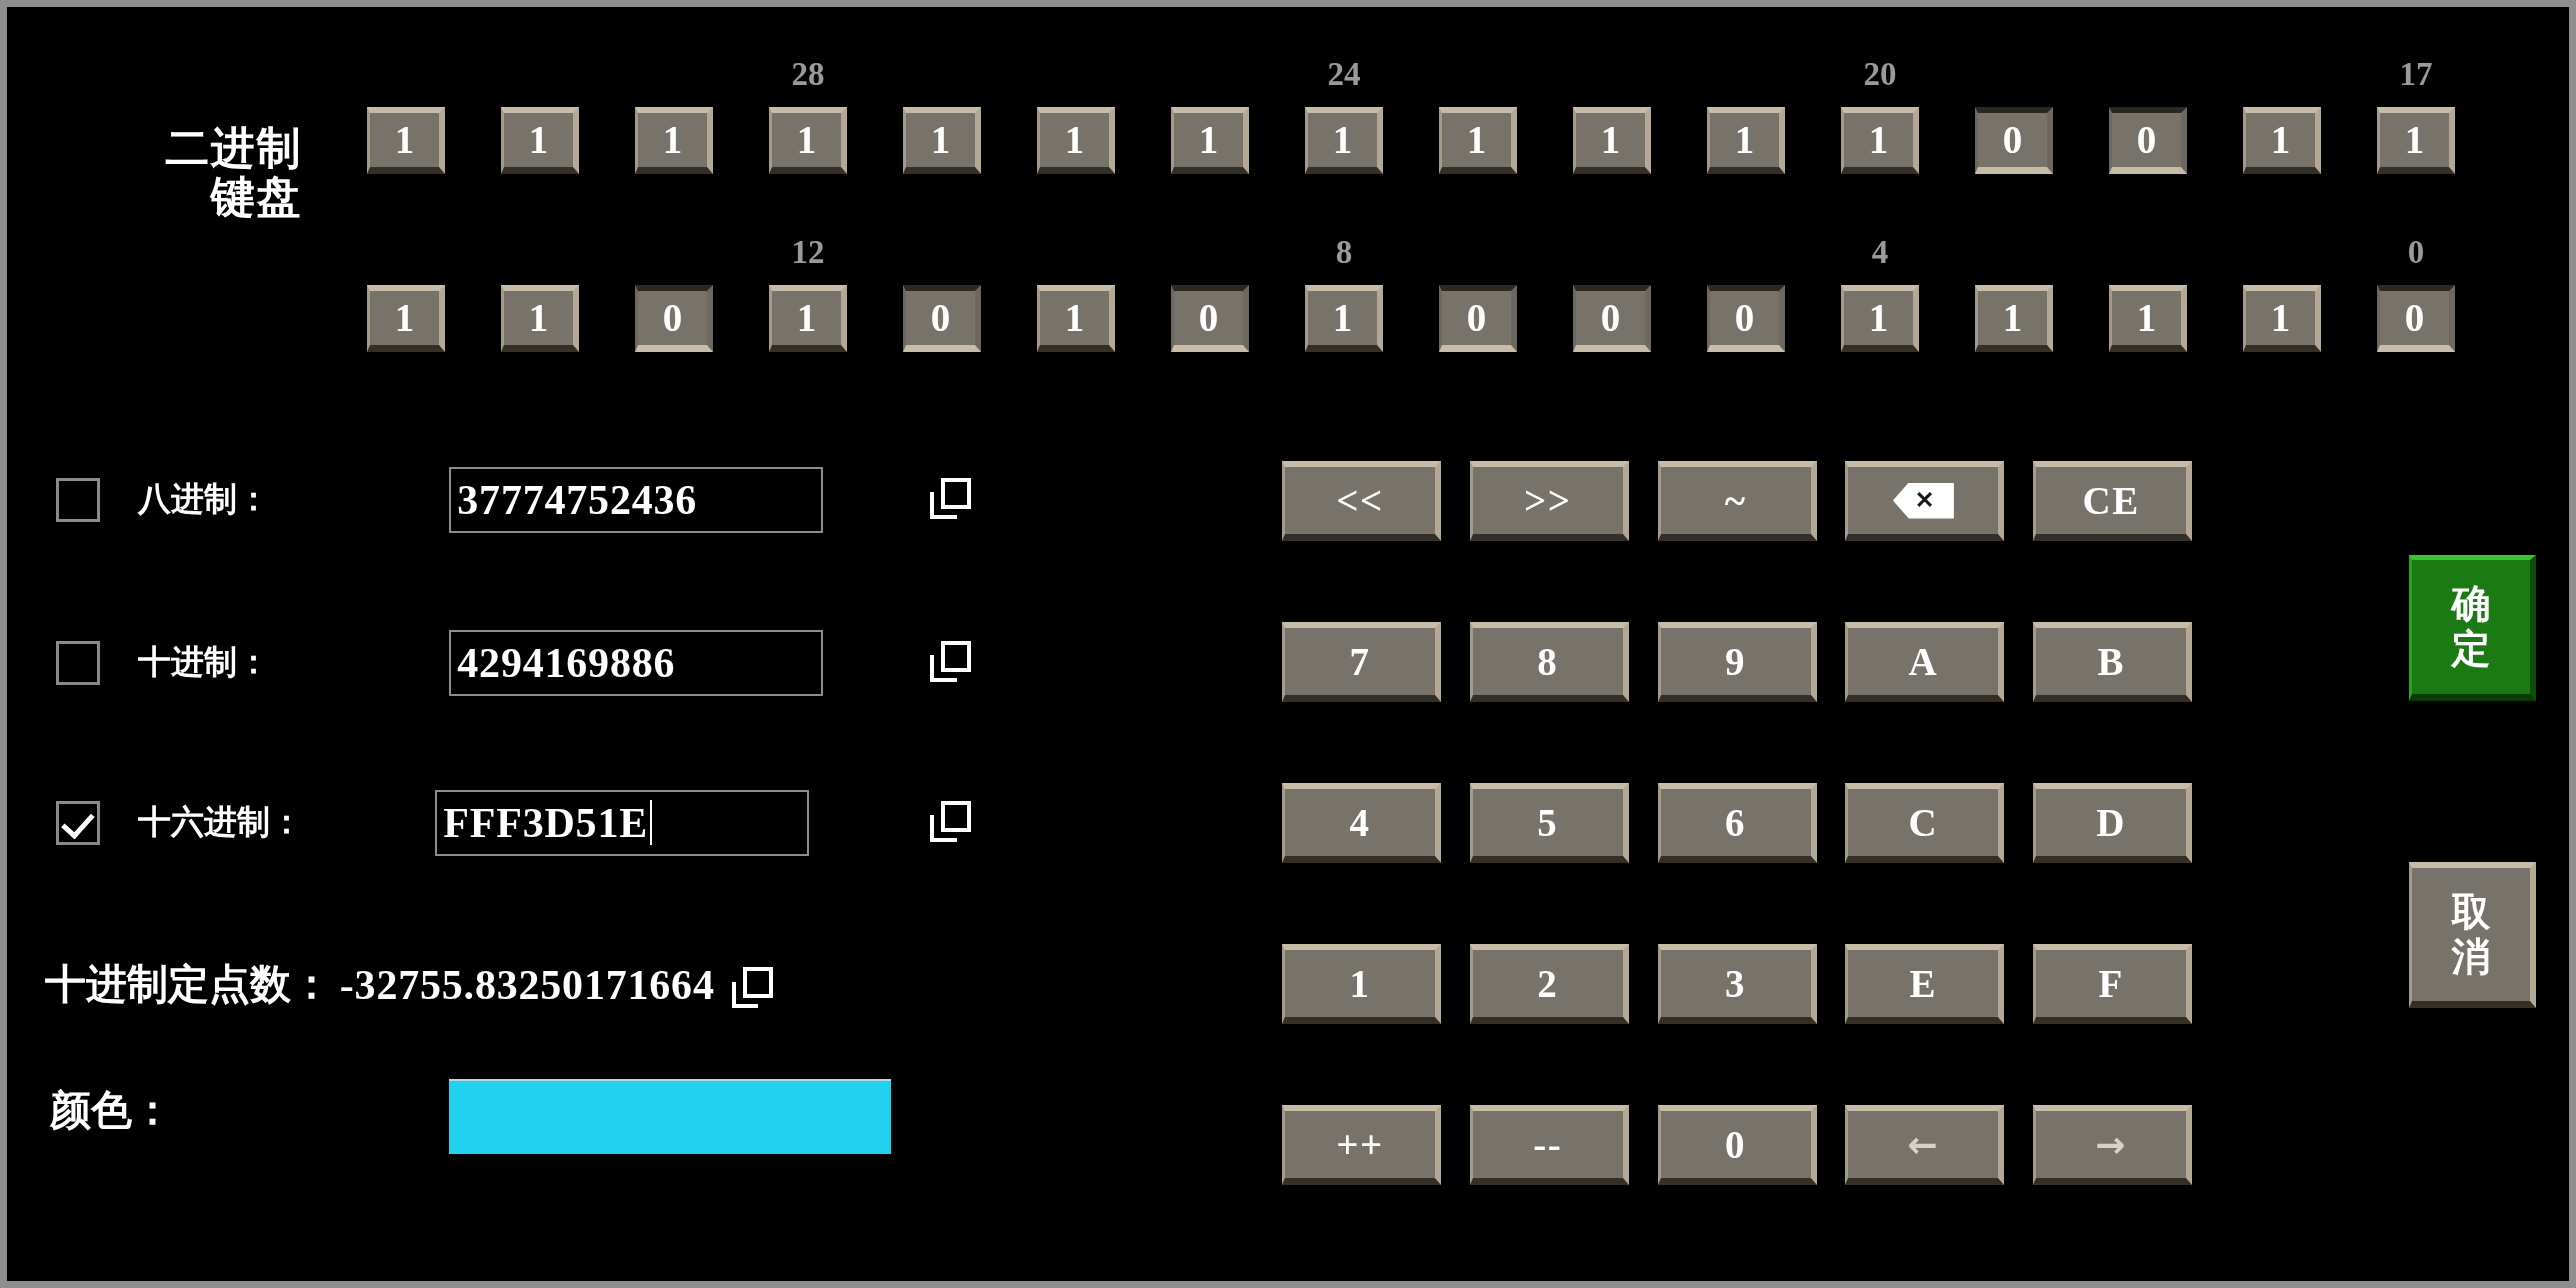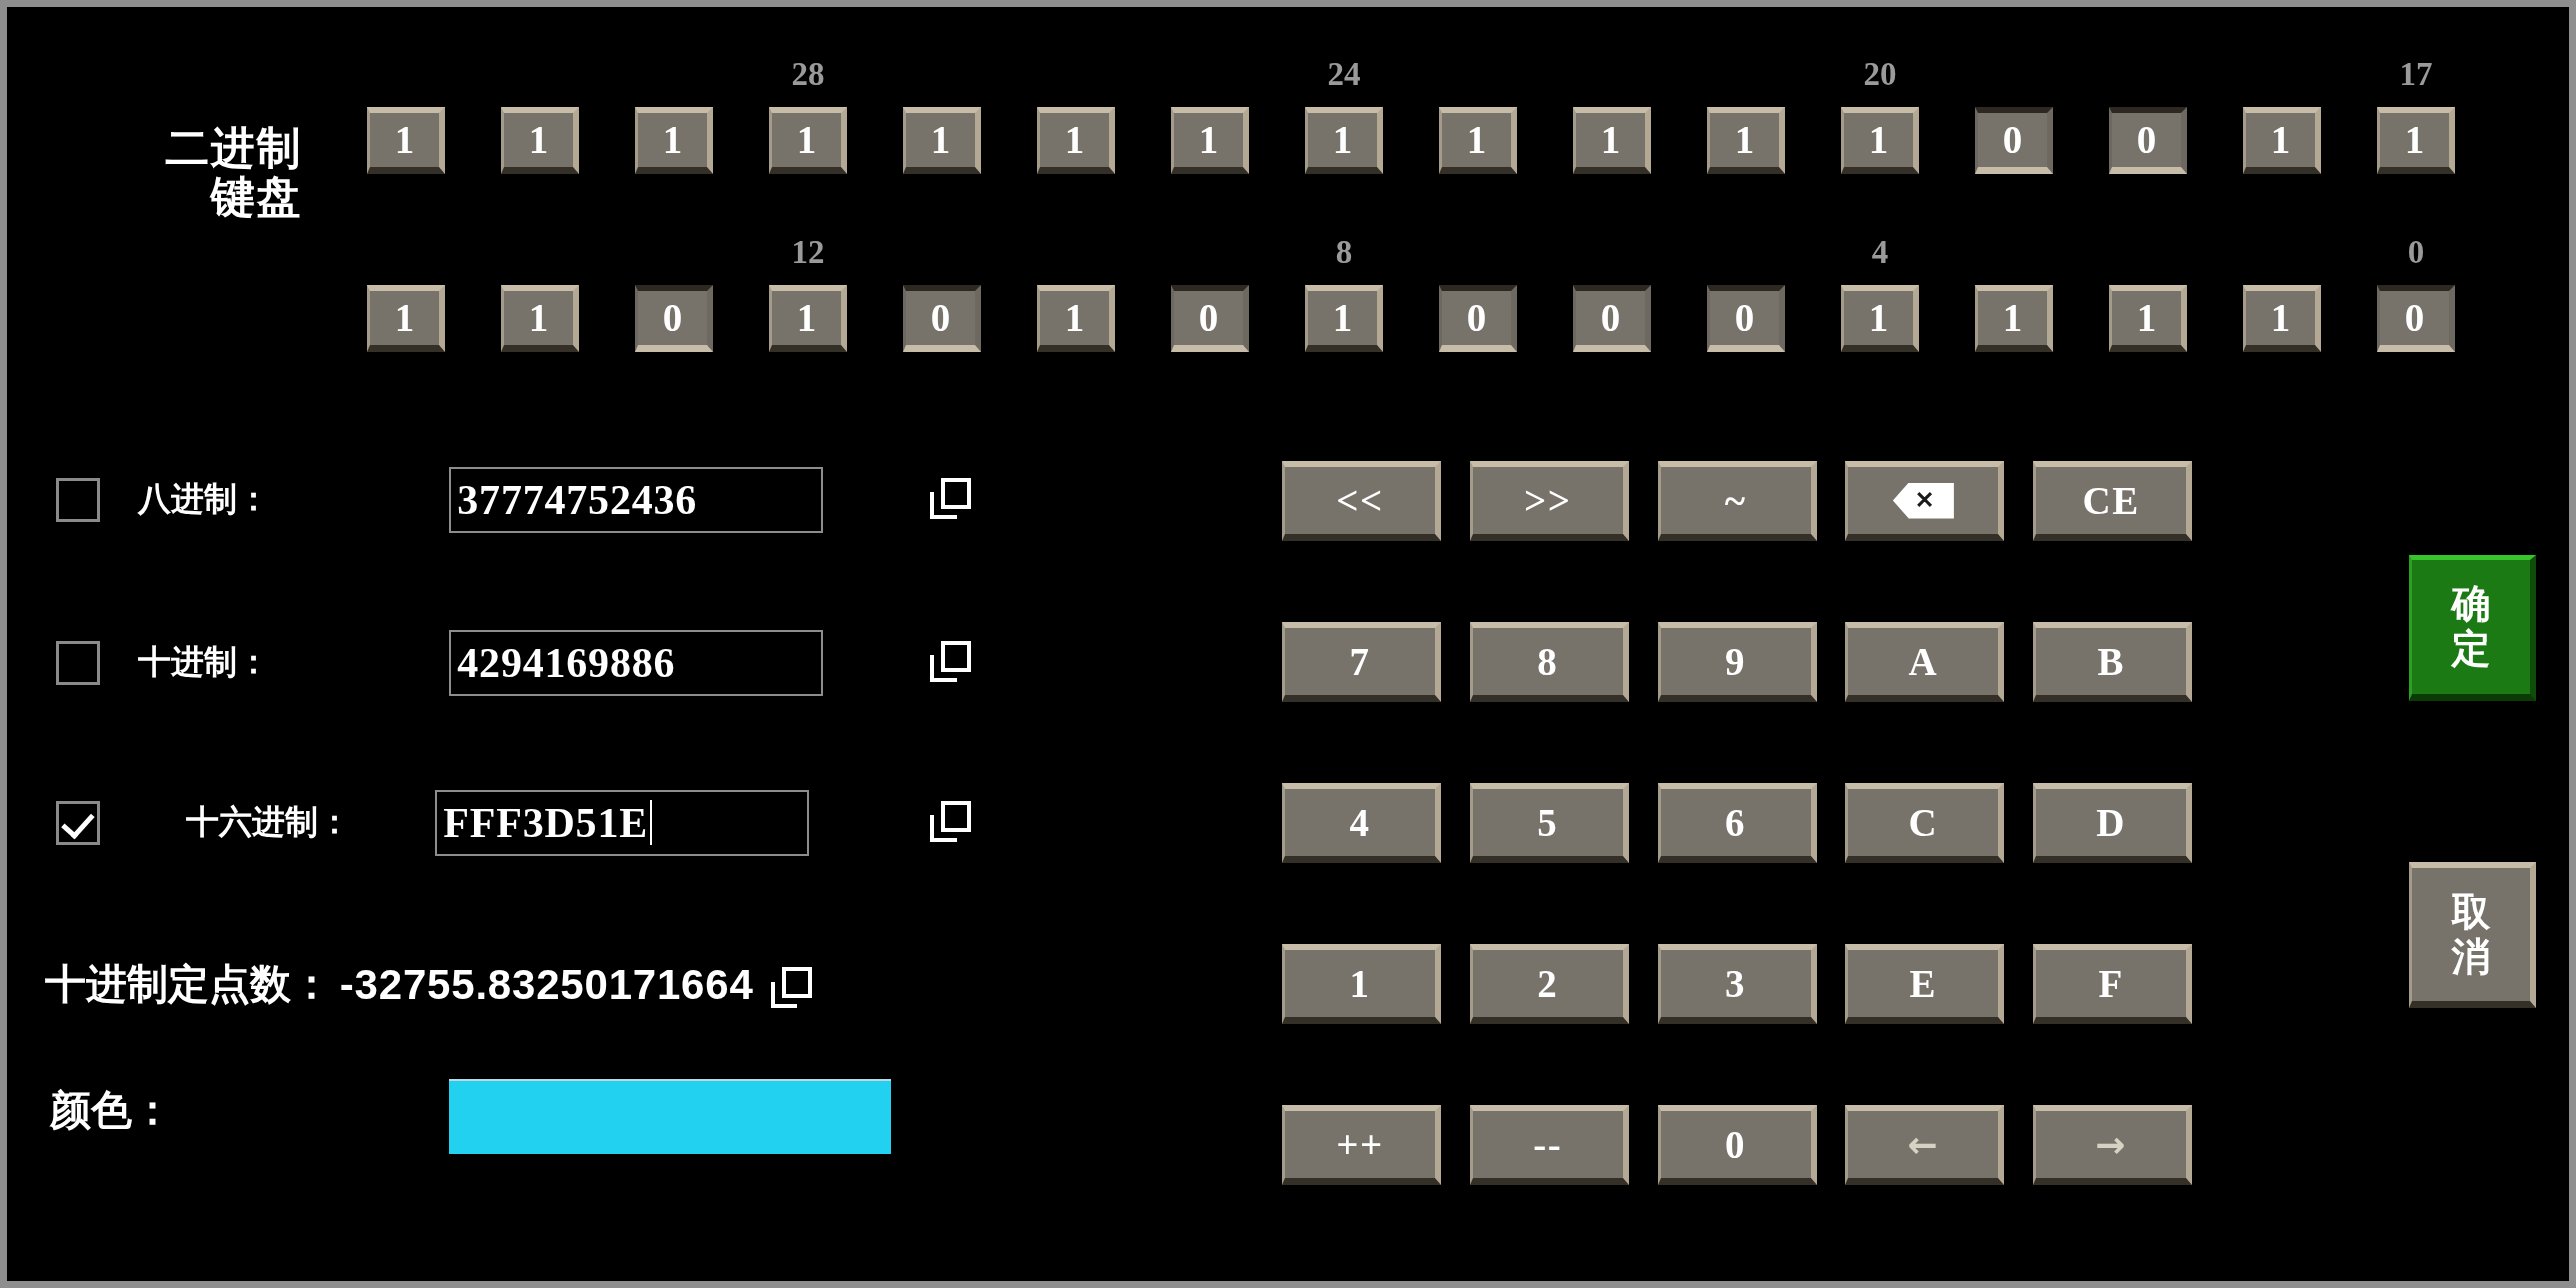--- a/index.html
+++ b/index.html
@@ -108,21 +108,21 @@
   }
   .form-row {
     position: absolute;
     left: 0;
     display: flex;
     align-items: center;
     height: 75px;
   }
   .form-row.row-oct { top: 17px; }
   .form-row.row-dec { top: 180px; }
-  .form-row.row-hex { top: 340px; gap: 48px; }
+  .form-row.row-hex { top: 340px; }
 
   .chk {
     width: 44px;
     height: 44px;
     border: 3.9px solid #8a8a8a;
     box-sizing: border-box;
     margin-left: 49px;
     position: relative;
     flex: 0 0 auto;
     cursor: pointer;
@@ -206,21 +206,21 @@
     color: #ffffff;
     font-size: 41px;
     font-weight: bold;
     font-family: "DejaVu Sans", sans-serif;
     white-space: nowrap;
   }
   .fixed-value {
     color: #ffffff;
     font-size: 42px;
     font-weight: bold;
-    font-family: Liberation Sans, sans-serif;
+    font-family: Liberation Serif, serif;
     margin-left: 7.8px;
     white-space: nowrap;
     letter-spacing: 0.8px;
   }
   .color-row {
     position: absolute;
     left: 43px;
     top: 638px;
     display: flex;
     align-items: center;

